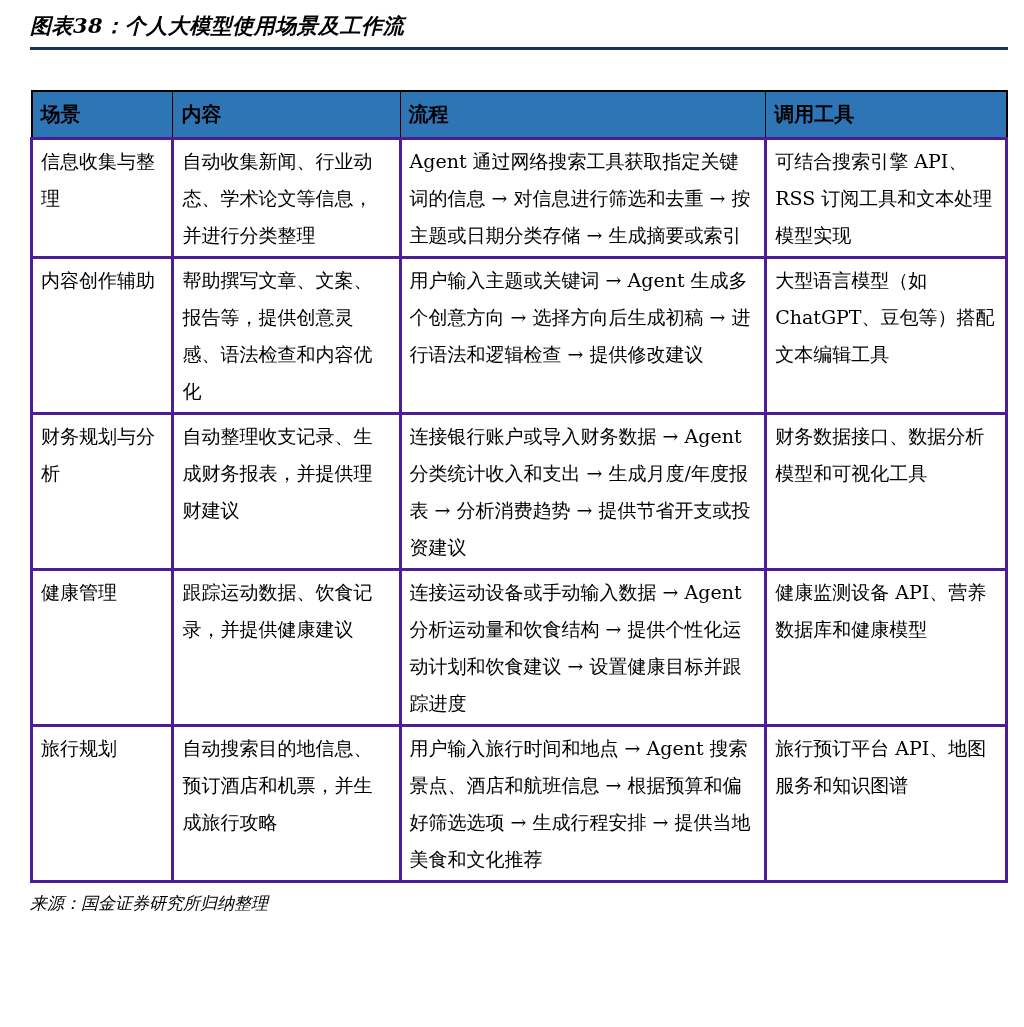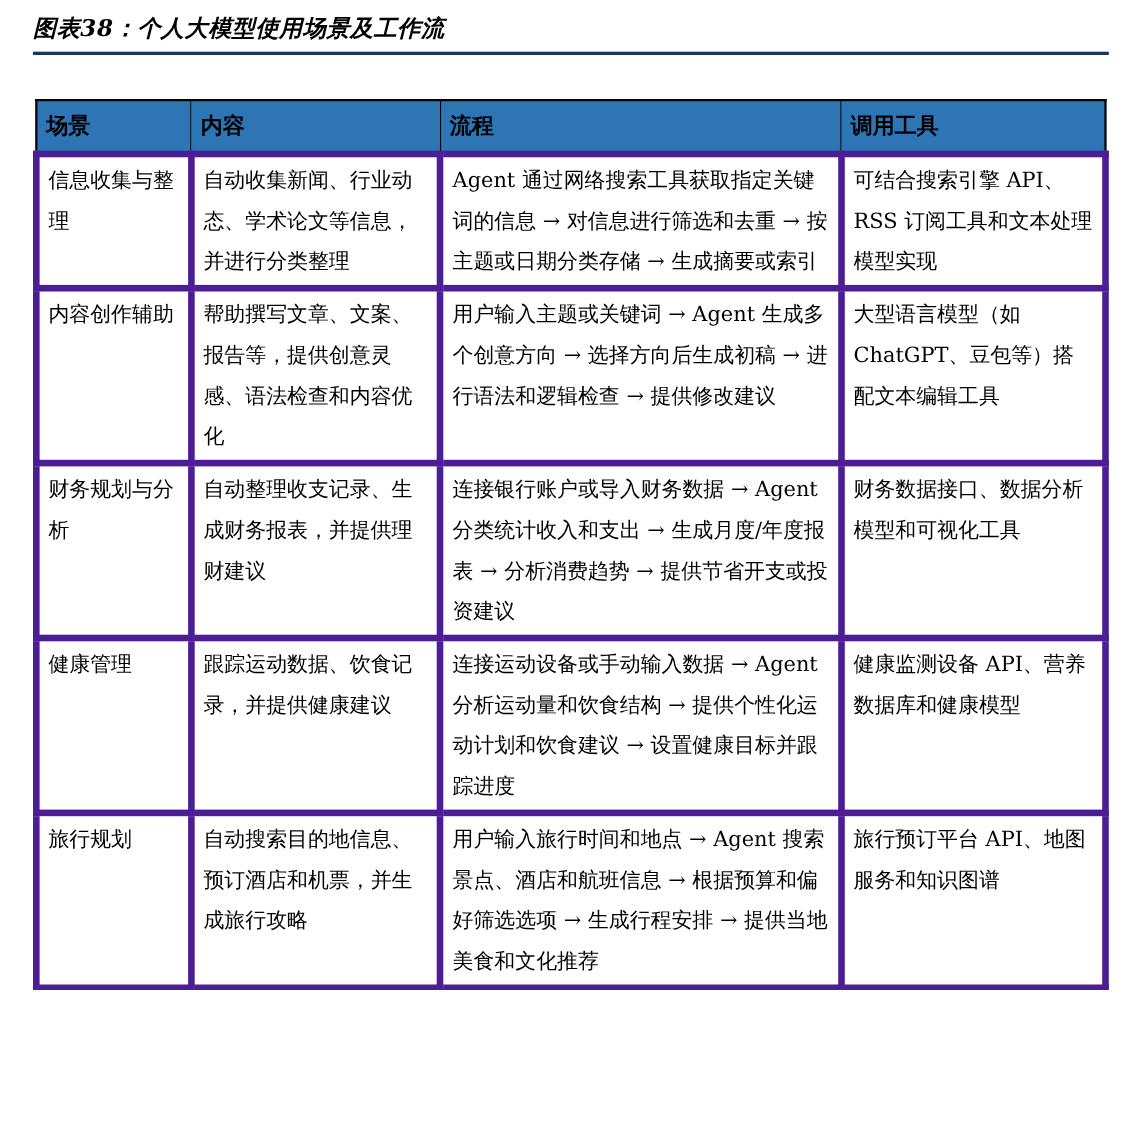--- a/index.html
+++ b/index.html
@@ -4,21 +4,21 @@
 <style>
   * { box-sizing: border-box; margin: 0; padding: 0; }
   html, body {
     width: 1024px;
     background: #ffffff;
     font-family: "DejaVu Sans", sans-serif;
     color: #000000;
   }
   .page {
     width: 1024px;
-    height: 900px;
+    height: 1027px;
     background: #ffffff;
     padding: 10px 16px 0 30px;
   }
   .figure-title {
     font-size: 21px;
     font-weight: bold;
     font-style: italic;
     letter-spacing: 0.5px;
     margin: 2px 0 7px 0;
     font-family: "DejaVu Serif", serif;
@@ -39,21 +39,21 @@
   table.data-table th {
     background: #2E75B6;
     border: 1px solid #000000;
     text-align: left;
     font-size: 20px;
     font-weight: bold;
     padding: 9px 8px;
     font-family: "DejaVu Serif", serif;
   }
   table.data-table td {
-    border: 6px solid #4c1d95;
+    border: 3px solid #4c1d95;
     vertical-align: top;
     font-size: 19px;
     line-height: 37px;
     padding: 3px 8px 2px 8px;
     font-family: "DejaVu Serif", serif;
   }
   col.c-scene   { width: 14.5%; }
   col.c-content { width: 23.3%; }
   col.c-process { width: 37.5%; }
   col.c-tools   { width: 24.7%; }

